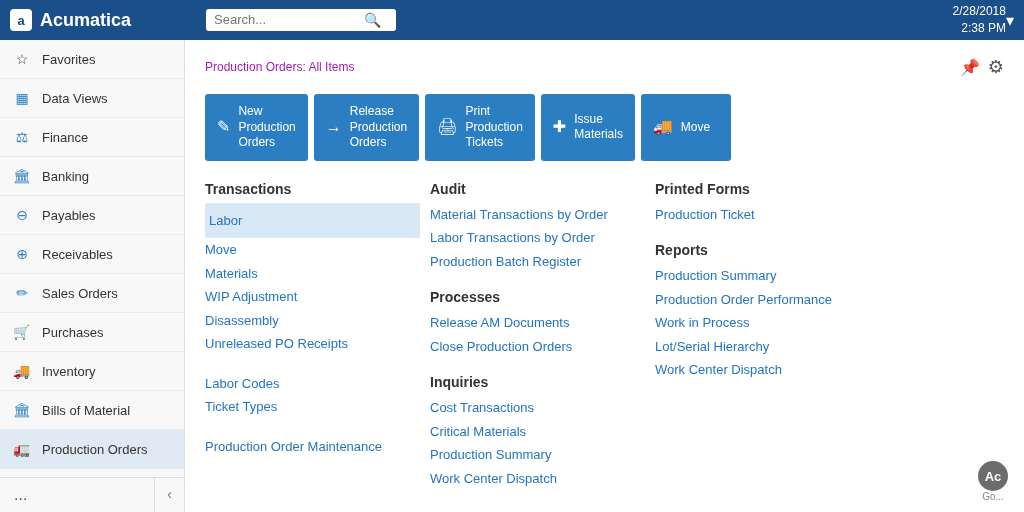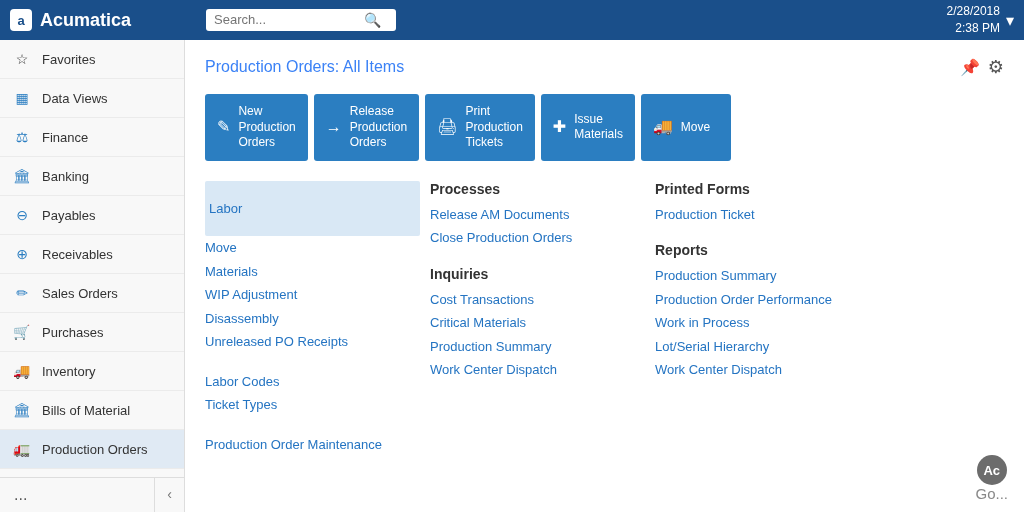--- a/index.html
+++ b/index.html
@@ -56,21 +56,20 @@
       color: #1a4f8a;
       font-size: 14px;
     }
     .topbar-right {
       margin-left: auto;
       color: white;
       font-size: 12px;
       text-align: right;
       display: flex;
       align-items: center;
-      gap: 6px;
     }
     .topbar-right .datetime {
       line-height: 1.4;
     }
     .topbar-right .chevron {
       font-size: 16px;
     }
 
     
     .main-layout {
@@ -136,22 +135,22 @@
       padding: 16px 20px;
     }
 
     
     .page-header {
       display: flex;
       align-items: center;
       margin-bottom: 16px;
     }
     .page-title {
-      font-size: 16px;
-      color: #3b82f6;
+      font-size: 12px;
+      color: #a21caf;
       font-weight: 400;
     }
     .page-actions {
       margin-left: auto;
       display: flex;
       align-items: center;
       gap: 8px;
     }
     .page-actions span {
       font-size: 18px;
@@ -207,21 +206,21 @@
       display: block;
       color: #2474c2;
       font-size: 13px;
       padding: 2px 0;
       cursor: pointer;
       text-decoration: none;
       line-height: 1.5;
     }
     .menu-item.highlighted {
       background: #d9e8f5;
-      padding: 18px 4px;
+      padding: 8px 4px;
       border-radius: 2px;
     }
 
     
     .avatar-area {
       position: absolute;
       bottom: 10px;
       right: 16px;
       display: flex;
       flex-direction: column;
@@ -351,39 +350,46 @@
       <button class="action-btn">
         <span class="btn-icon">🚚</span>
         <span class="btn-text">Move</span>
       </button>
     </div>
 
     <div class="menu-columns">
 
       <div>
         <div class="menu-section">
+          <div class="menu-section-title">Transactions</div>
           <a class="menu-item highlighted">Labor</a>
           <a class="menu-item">Move</a>
           <a class="menu-item">Materials</a>
           <a class="menu-item">WIP Adjustment</a>
           <a class="menu-item">Disassembly</a>
           <a class="menu-item">Unreleased PO Receipts</a>
         </div>
         <div class="menu-section">
           <a class="menu-item">Labor Codes</a>
           <a class="menu-item">Ticket Types</a>
         </div>
         <div class="menu-section">
           <a class="menu-item">Production Order Maintenance</a>
 
         </div>
       </div>
 
       <div>
         <div class="menu-section">
+          <div class="menu-section-title">Audit</div>
+          <a class="menu-item">Material Transactions by Order</a>
+          <a class="menu-item">Labor Transactions by Order</a>
+          <a class="menu-item">Production Batch Register</a>
+        </div>
+        <div class="menu-section">
           <div class="menu-section-title">Processes</div>
           <a class="menu-item">Release AM Documents</a>
           <a class="menu-item">Close Production Orders</a>
         </div>
         <div class="menu-section">
           <div class="menu-section-title">Inquiries</div>
           <a class="menu-item">Cost Transactions</a>
           <a class="menu-item">Critical Materials</a>
           <a class="menu-item">Production Summary</a>
           <a class="menu-item">Work Center Dispatch</a>
@@ -406,17 +412,17 @@
         </div>
       </div>
 
       <div></div>
     </div>
 
     <div class="avatar-area">
       <div class="avatar-circle">
         <span>Ac</span>
       </div>
-      <span style="color:#888; font-size:15px;">Go...</span>
+      <span style="color:#888; font-size:10px;">Go...</span>
     </div>
 
   </div>
 </div>
 
 </body></html>

